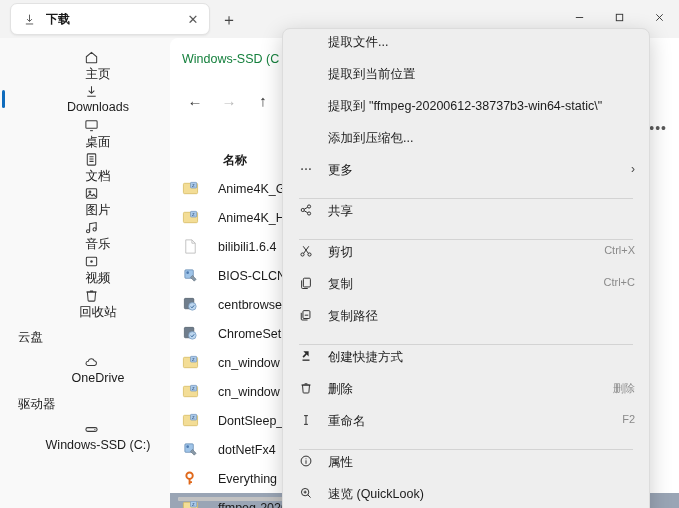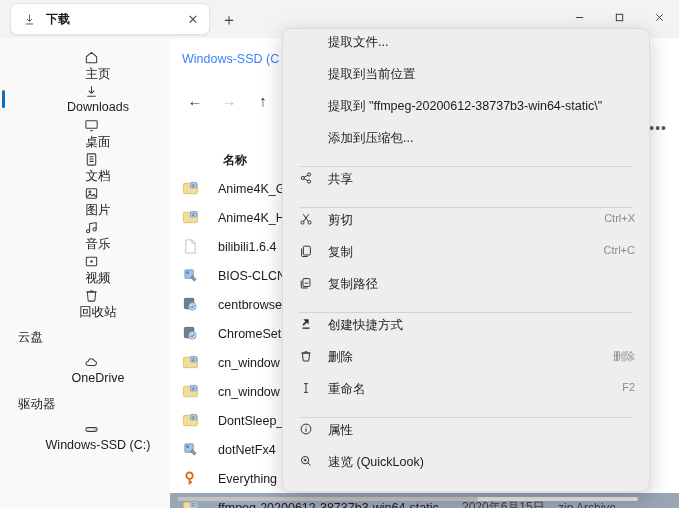--- a/index.html
+++ b/index.html
@@ -106,21 +106,21 @@
 
   
   .content {
     position: absolute; left: 170px; top: 38px;
     width: 509px; height: 470px;
     background: #ffffff;
     border-top-left-radius: 8px;
   }
   .breadcrumb {
     position: absolute; left: 12px; top: 14px;
-    font-size: 12.5px; color: #3b82f6;
+    font-size: 12.5px; color: #15803d;
     white-space: nowrap;
   }
   .navbtns {
     position: absolute; left: 10px; top: 48px;
     display: flex; gap: 4px;
   }
   .navbtn {
     width: 30px; height: 28px;
     display: flex; align-items: center; justify-content: center;
     color: #333; font-size: 15px;
@@ -531,20 +531,31 @@
     <div class="mi">
       <span class="mi-icon"></span>
       <span class="mi-label">提取到 "ffmpeg-20200612-38737b3-win64-static\"</span>
     </div>
 
     <div class="mi">
       <span class="mi-icon"></span>
       <span class="mi-label">添加到压缩包...</span>
     </div>
 
+    <div class="mi">
+      <span class="mi-icon">
+        <svg width="14" height="14" viewBox="0 0 16 16" fill="currentColor">
+            <circle cx="3.5" cy="8" r="1"></circle>
+            <circle cx="8" cy="8" r="1"></circle>
+            <circle cx="12.5" cy="8" r="1"></circle>
+          </svg>
+      </span>
+      <span class="mi-label">更多</span>
+      <span class="mi-chevron">›</span>
+    </div>
 
     <div class="mi-sep"></div>
 
     <div class="mi">
       <span class="mi-icon">
         <svg width="14" height="14" viewBox="0 0 16 16" fill="none" stroke="currentColor" stroke-width="1.1">
             <circle cx="11.5" cy="4" r="1.8"></circle>
             <circle cx="4.3" cy="8" r="1.8"></circle>
             <circle cx="11.5" cy="12" r="1.8"></circle>
             <path d="M9.9 4.9L5.9 7.1M5.9 8.9l4 2.2"></path>

